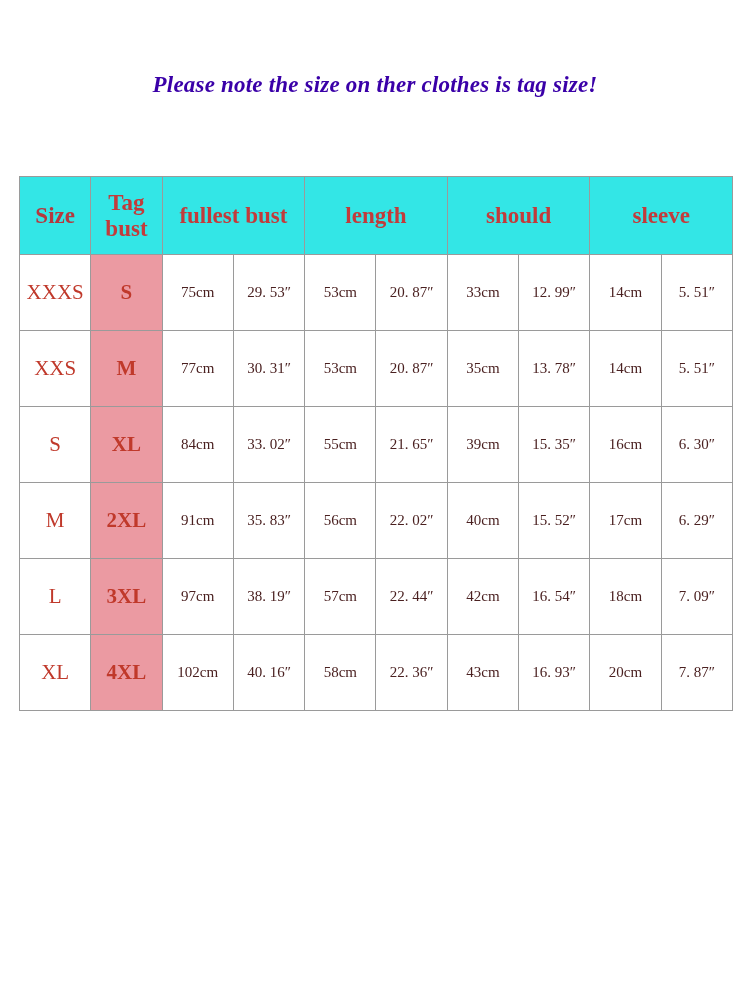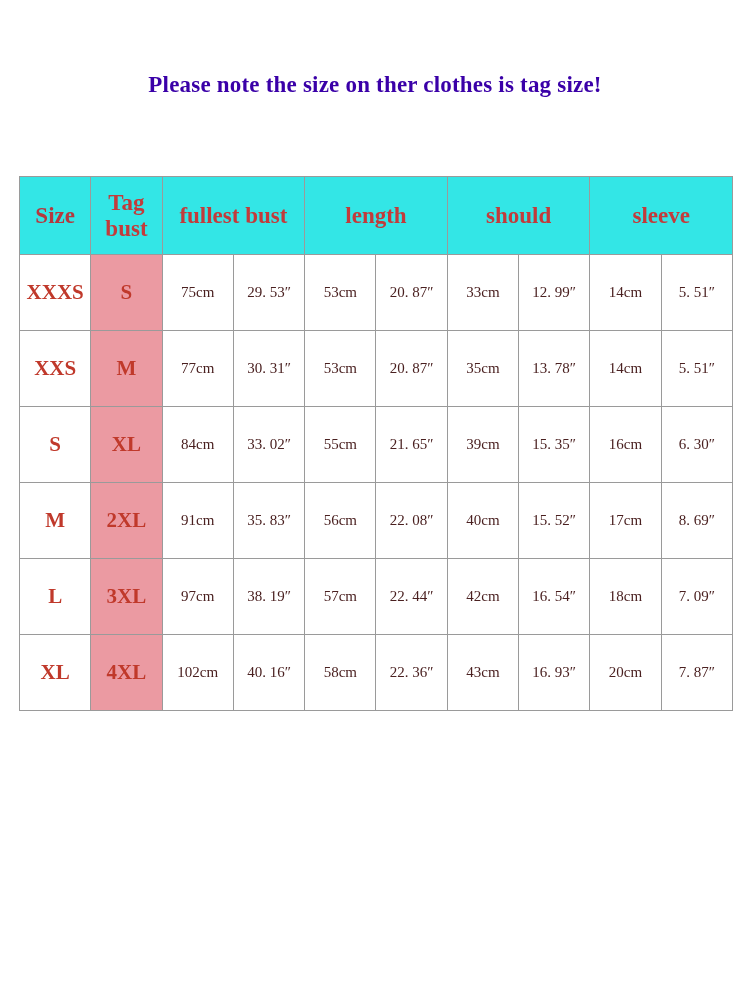--- a/index.html
+++ b/index.html
@@ -22,20 +22,21 @@
     position: absolute;
     top: 72px;
     left: 0;
     width: 750px;
     text-align: center;
     color: #3a00a8;
     font-family: "Liberation Serif", serif;
     font-size: 23px;
     font-weight: bold;
     letter-spacing: 0.2px;
+    font-style: italic;
   }
   .table-wrap {
     position: absolute;
     top: 176px;
     left: 19px;
     width: 714px;
   }
   table.size-table {
     border-collapse: collapse;
     width: 714px;
@@ -57,21 +58,21 @@
     font-family: "Liberation Serif", serif;
   }
   thead td.hdr-size { color: #b4393f; margin-top: 43px; }
   
   tbody tr { height: 76px; }
   td.col-size {
     width: 96px;
     background: #ffffff;
     color: #c0392b;
     font-size: 21px;
-    font-weight: bold;
+    font-weight: normal;
     font-family: "Liberation Serif", serif;
   }
   td.col-tag {
     width: 106px;
     background: #eb9aa2;
     color: #c0392b;
     font-size: 21px;
     font-weight: bold;
     font-family: "Liberation Serif", serif;
   }
@@ -139,25 +140,25 @@
           <td class="num w-in">15. 35″</td>
           <td class="num w-cm">16cm</td>
           <td class="num w-in">6. 30″</td>
         </tr>
         <tr>
           <td class="col-size">M</td>
           <td class="col-tag">2XL</td>
           <td class="num w-cm">91cm</td>
           <td class="num w-in">35. 83″</td>
           <td class="num w-cm">56cm</td>
-          <td class="num w-in">22. 08″</td>
+          <td class="num w-in">22. 02″</td>
           <td class="num w-cm">40cm</td>
           <td class="num w-in">15. 52″</td>
           <td class="num w-cm">17cm</td>
-          <td class="num w-in">8. 69″</td>
+          <td class="num w-in">6. 29″</td>
         </tr>
         <tr>
           <td class="col-size">L</td>
           <td class="col-tag">3XL</td>
           <td class="num w-cm">97cm</td>
           <td class="num w-in">38. 19″</td>
           <td class="num w-cm">57cm</td>
           <td class="num w-in">22. 44″</td>
           <td class="num w-cm">42cm</td>
           <td class="num w-in">16. 54″</td>

